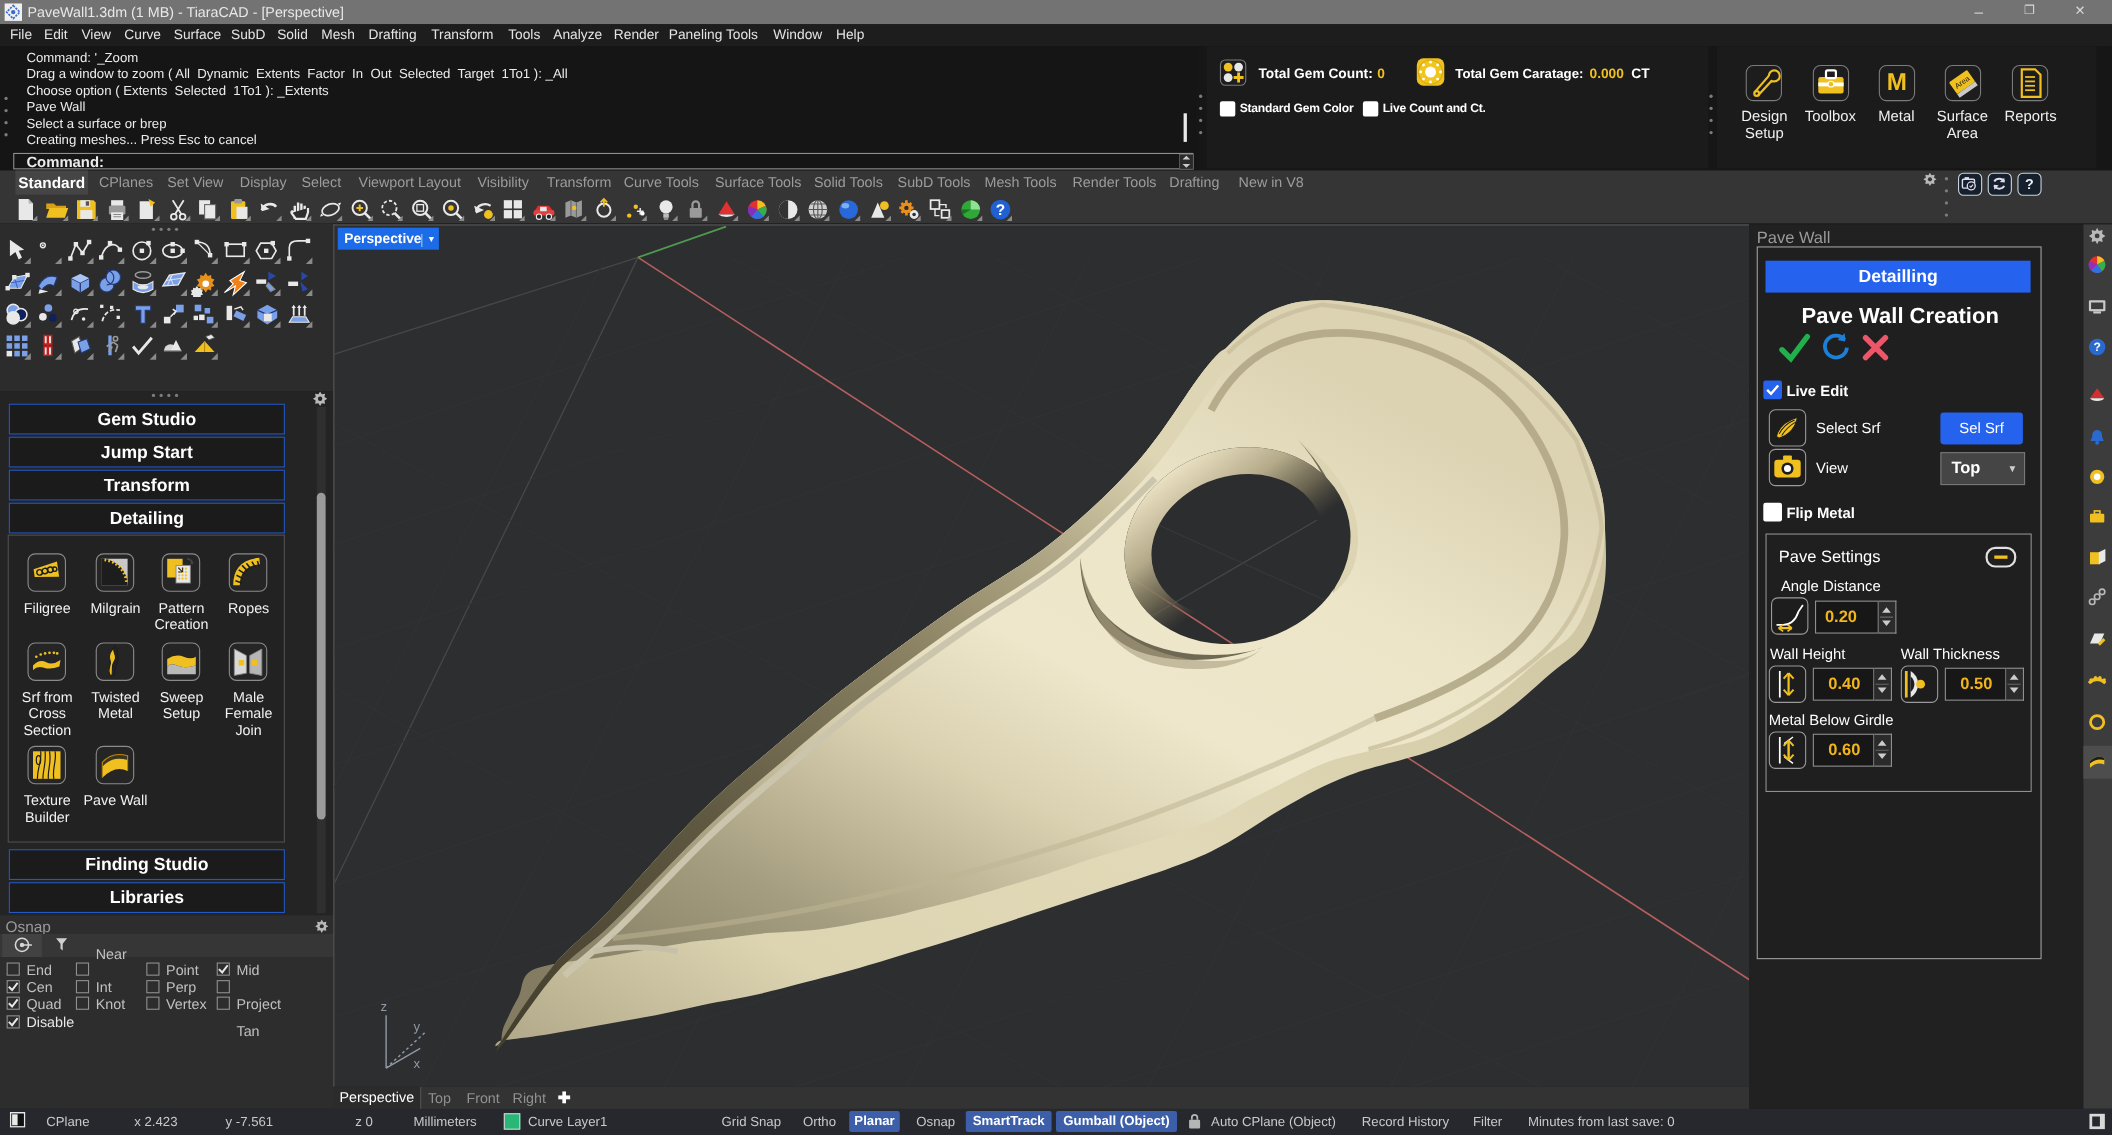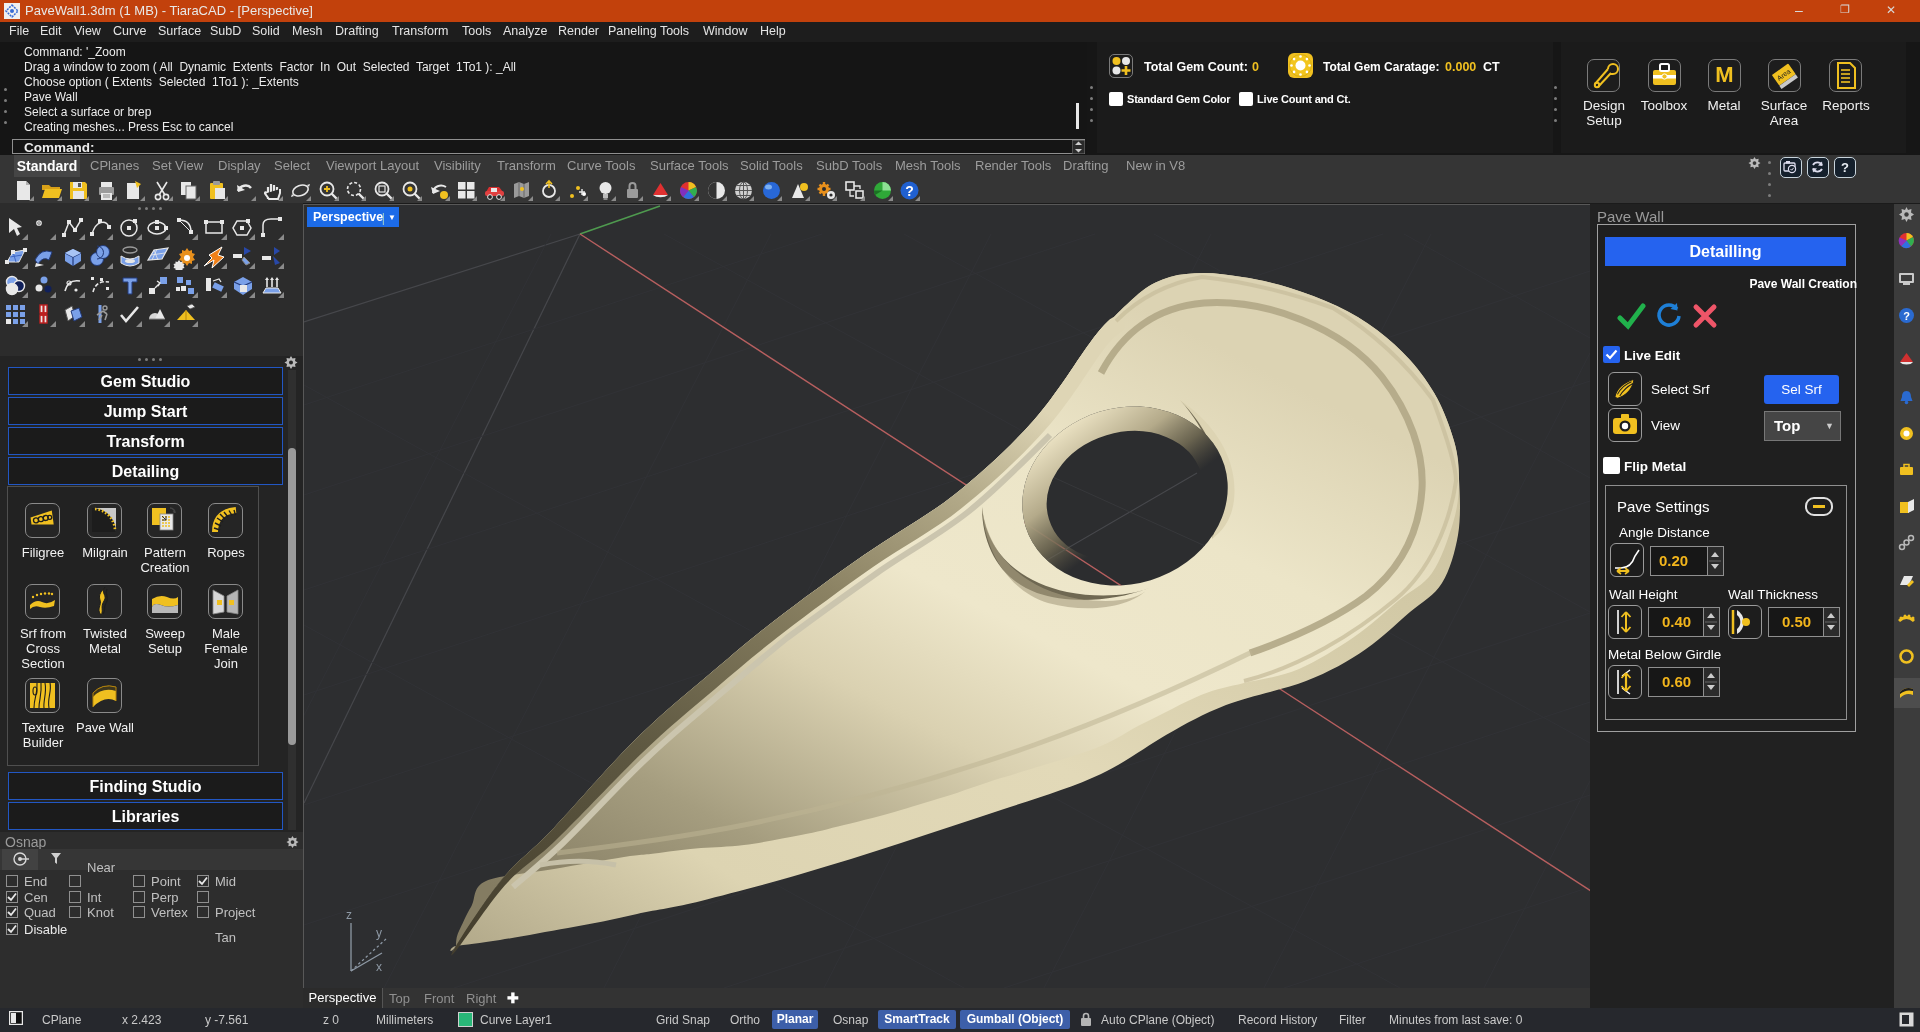--- a/index.html
+++ b/index.html
@@ -1,19 +1,19 @@
 <!DOCTYPE html>
 <html><head><meta charset="utf-8">
 <style>
 *{margin:0;padding:0;box-sizing:border-box;}
 html,body{width:1920px;height:1032px;overflow:hidden;background:#1b1b1b;font-family:"Liberation Sans",sans-serif;}
 #page{position:relative;width:1920px;height:1032px;background:#1b1b1b;}
 .abs{position:absolute;}
 
-#titlebar{left:0;top:0;width:1920px;height:22px;background:#c2410c;color:#e8e8e8;font-size:13px;}
+#titlebar{left:0;top:0;width:1920px;height:22px;background:#737373;color:#e8e8e8;font-size:13px;}
 #menubar{left:0;top:22px;width:1920px;height:20px;background:#1d1d1d;color:#e4e4e4;font-size:12.5px;}
 .menuitem{position:absolute;top:2px;}
 
 #topstrip{left:0;top:42px;width:1920px;height:113px;background:#161616;}
 #cmdbox{left:0;top:0;width:1087px;height:113px;background:#151515;color:#ececec;font-size:12px;}
 .cmdline{position:absolute;left:24px;white-space:pre;}
 #cmdinput{position:absolute;left:12px;top:97px;width:1073px;height:15px;border:1px solid #8f8f8f;background:#151515;}
 #gempanel{left:1097px;top:0px;width:456px;height:111px;background:#1b1b1b;}
 #btnpanel{left:1561px;top:0px;width:345px;height:111px;background:#1b1b1b;}
 .gdots{position:absolute;width:4px;display:flex;flex-direction:column;gap:8px;}
@@ -22,34 +22,34 @@
 .btnlabel{position:absolute;color:#f0f0f0;font-size:13.5px;text-align:center;line-height:15px;}
 .chk{position:absolute;width:14px;height:14px;background:#fff;border-radius:2px;}
 
 #ribbon{left:0;top:155px;width:1920px;height:48px;background:#353535;}
 .rtab{position:absolute;top:0;height:22px;font-size:13px;color:#9c9c9c;line-height:22px;}
 #tabactive{position:absolute;left:14px;top:0;width:66px;height:22px;background:#454545;color:#fff;font-weight:bold;text-align:center;line-height:22px;font-size:14px;}
 #iconrow{position:absolute;left:0px;top:23px;width:1590px;height:25px;}
 
 #palette{left:0;top:203px;width:303px;height:153px;background:#2c2c2c;}
 #leftpanel{left:0;top:356px;width:303px;height:476px;background:#242424;}
-.lphead{position:absolute;left:8px;width:275px;height:28px;border:1px solid #2257c4;background:#1b1b1b;color:#fff;font-weight:bold;font-size:16px;text-align:center;line-height:27px;}
+.lphead{position:absolute;left:8px;width:251px;height:28px;border:1px solid #2257c4;background:#1b1b1b;color:#fff;font-weight:bold;font-size:16px;text-align:center;line-height:27px;}
 #lpcontent{position:absolute;left:7px;top:130px;width:252px;height:280px;border:1px solid #4f4f4f;background:#222;}
 .licon{position:absolute;width:35px;height:35px;border:1px solid #8a8a8a;border-radius:7px;background:#252525;}
 .llab{position:absolute;color:#f2f2f2;font-size:13px;line-height:15px;text-align:center;}
 #osnap{left:0;top:832px;width:303px;height:176px;background:#2d2d2d;}
 .oschk{position:absolute;width:12px;height:12px;border:1.5px solid #909090;background:#2d2d2d;}
 .oslab{position:absolute;color:#c0c0c0;font-size:13px;text-align:center;}
 
 #viewport{left:303px;top:204px;width:1287px;height:784px;background:#2d2e30;border-left:1px solid #585858;border-top:1px solid #585858;}
 #vptabs{left:303px;top:988px;width:1287px;height:21px;background:#333;}
 #vplabel{position:absolute;left:3px;top:2px;width:92px;height:20px;background:#1c6be8;color:#fff;font-weight:bold;font-size:12.5px;line-height:20px;}
 
 #rightpanel{left:1590px;top:204px;width:304px;height:804px;background:#212121;color:#fff;}
-#rpbox{position:absolute;left:7px;top:20px;width:259px;height:508px;border:1px solid #a0a0a0;background:#1f1f1f;}
+#rpbox{position:absolute;left:7px;top:20px;width:259px;height:648px;border:1px solid #a0a0a0;background:#1f1f1f;}
 .rplab{position:absolute;color:#fff;font-size:13.5px;font-weight:bold;}
 .rplab2{position:absolute;color:#fff;font-size:13.5px;}
 .spinfield{position:absolute;height:30px;background:#171717;border:1px solid #8f8f8f;color:#f2b51c;font-weight:bold;font-size:15px;}
 .spinbtns{position:absolute;width:16px;height:30px;border:1px solid #8f8f8f;border-left:none;background:#2b2b2b;}
 .rpicon{position:absolute;width:34px;height:34px;border:1px solid #9a9a9a;border-radius:6px;background:#1d1d1d;}
 
 #strip{left:1894px;top:204px;width:26px;height:804px;background:#3c3c3c;}
 
 #statusbar{left:0;top:1008px;width:1920px;height:24px;background:#26282d;color:#c9c9c9;font-size:12px;}
 .stit{position:absolute;top:5px;}
@@ -999,21 +999,21 @@
   <span class="abs" style="left:86px;top:3px;color:#909090;font-size:13px">Top</span>
   <span class="abs" style="left:121px;top:3px;color:#909090;font-size:13px">Front</span>
   <span class="abs" style="left:163px;top:3px;color:#909090;font-size:13px">Right</span>
   <span class="abs" style="left:204px;top:2px;color:#fff;font-size:14px;font-weight:bold">✚</span>
 </div>
 
 <div class="abs" id="rightpanel">
   <span class="abs" style="left:7px;top:4px;color:#9a9a9a;font-size:15px">Pave Wall</span>
   <div id="rpbox">
     <div class="abs" style="left:7px;top:12px;width:241px;height:29px;background:#2563ef;color:#fff;font-weight:bold;font-size:16px;text-align:center;line-height:29px">Detailling</div>
-    <div class="abs" style="left:0;top:52px;width:259px;text-align:right;color:#fff;font-weight:bold;font-size:12px">Pave Wall Creation</div>
+    <div class="abs" style="left:0;top:52px;width:259px;text-align:center;color:#fff;font-weight:bold;font-size:20px">Pave Wall Creation</div>
     <svg class="abs" style="left:18px;top:76px" width="30" height="30">
           <path d="M4 17 L12 25 L27 5" stroke="#21b14c" stroke-width="5" fill="none" stroke-linecap="round"></path>
         </svg>
     <svg class="abs" style="left:56px;top:76px" width="30" height="30">
           <path d="M23 8 A 10 10 0 1 0 25 15" stroke="#1e7fd6" stroke-width="3.5" fill="none"></path>
           <path d="M23 2 L23.5 9.5 L16.5 8 Z" fill="#1e7fd6"></path>
         </svg>
     <svg class="abs" style="left:94px;top:78px" width="26" height="26">
           <path d="M4 4 L22 22 M22 4 L4 22" stroke="#ef5568" stroke-width="5" stroke-linecap="round"></path>
         </svg>

